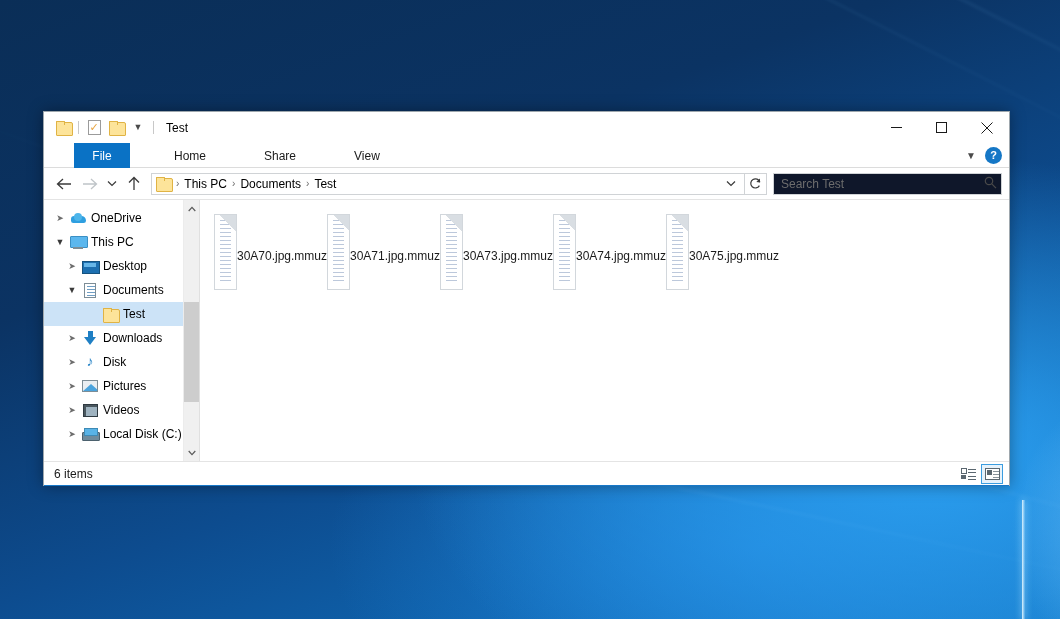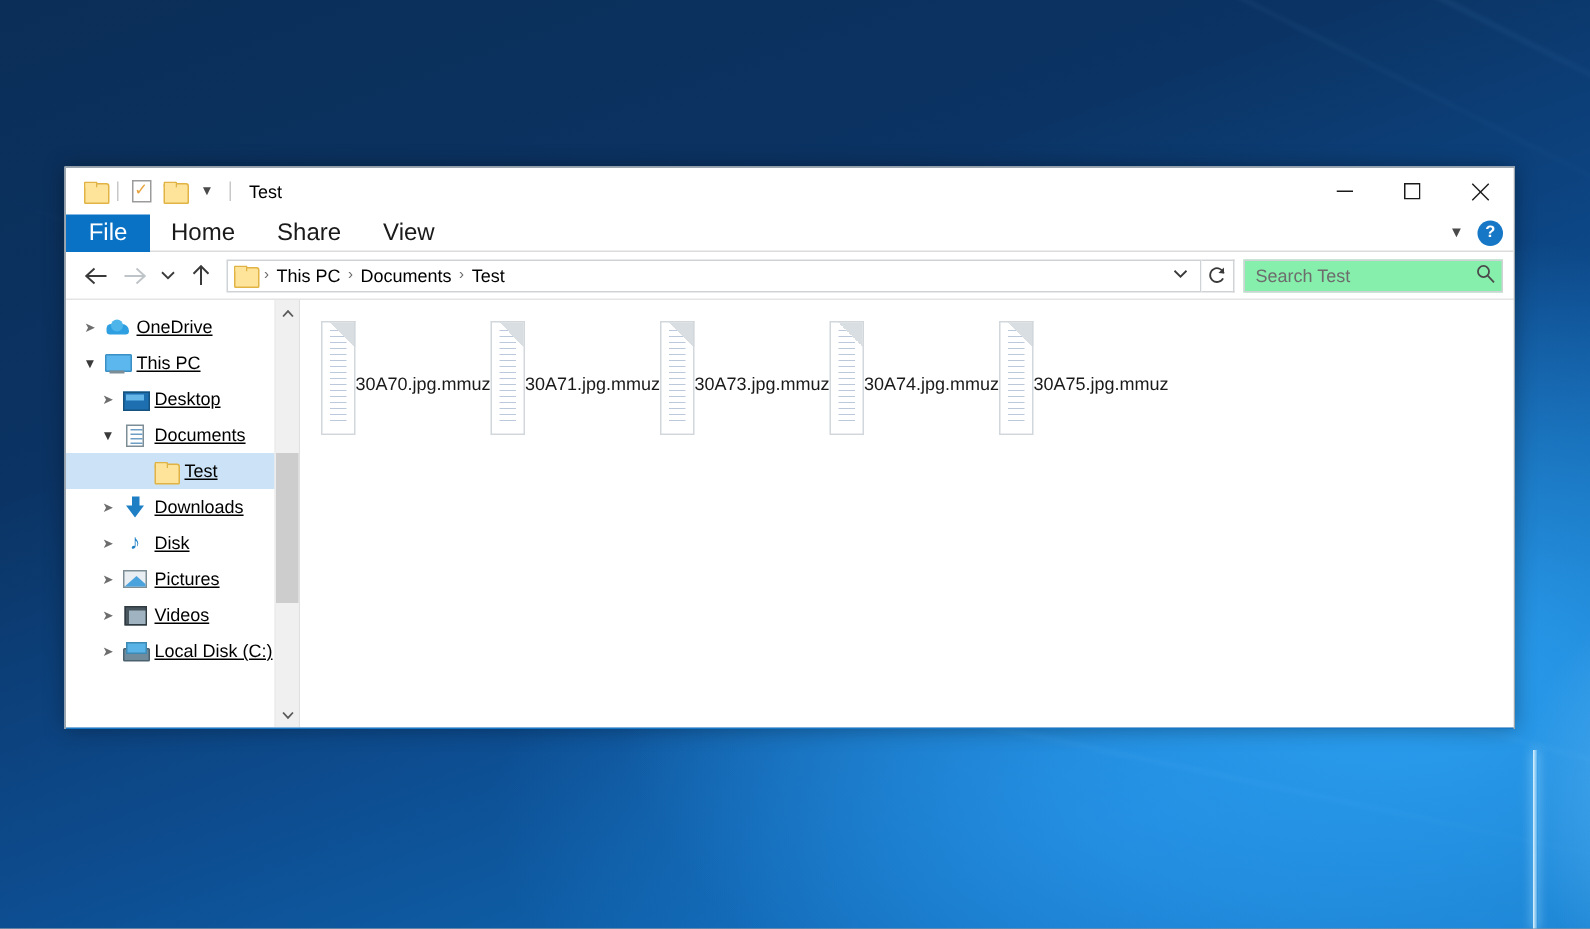--- a/index.html
+++ b/index.html
@@ -101,22 +101,23 @@
 
   
   .ribbon {
     height: 25px; flex: 0 0 25px;
     display: flex; align-items: stretch;
     background: #ffffff;
     border-bottom: 1px solid #dcdcdc;
   }
   .tab {
     display: flex; align-items: center; justify-content: center;
-    padding: 0 14px; font-size: 16px; color: #1a1a1a;
+    padding: 0 14px; font-size: 12px; color: #1a1a1a;
     height: 25px;
+    margin-left: 30px;
   }
   .tab.file {
     background: #0a72c5; color: #ffffff; width: 56px; padding: 0;
   }
   .ribbon-spacer { flex: 1; }
   .ribbon-right { display:flex; align-items:center; gap:4px; padding-right:7px; }
   .ribbon-chev { width:20px; text-align:center; font-size:10px; color:#4a4a4a; }
   .help-btn {
     width: 17px; height: 17px; border-radius: 50%;
     background: #1577c6; color:#fff;
@@ -153,22 +154,22 @@
   .crumb-sep { font-size: 10px; color:#6b6b6b; padding: 0 1px; }
   .crumb-spacer { flex:1; }
   .crumb-caret { font-size: 10px; color:#4a4a4a; padding: 0 6px; }
   .refresh-btn {
     width: 22px; height: 22px;
     display:flex; align-items:center; justify-content:center;
     border: 1px solid #d0d3d6; border-left:none; background:#fff;
     color:#3a3a3a; font-size:12px;
   }
   .searchbox {
-    width: 173px; height: 22px; margin-left: 6px;
-    border: 1px solid #d0d3d6; background:#86efac;
+    width: 229px; height: 22px; margin-left: 6px;
+    border: 1px solid #d0d3d6; background:#0f172a;
     display:flex; align-items:center; padding: 0 4px 0 7px; justify-content: space-between;
   }
   .searchbox .ph { flex:1; font-size:12px; color:#6d6d6d; }
   .search-ico { color:#4a4a4a; font-size:12px; }
 
   
   .bodyrow { flex: 1; display: flex; min-height: 0; border-top: 1px solid #e4e4e4; }
 
   .navpane {
     width: 156px; flex: 0 0 156px;
@@ -183,21 +184,21 @@
     padding-right: 4px; font-size: 12px; color:#000;
     white-space: nowrap;
   }
   .tnode.sel { background:#cce3f7; }
   .tw {
     width: 16px; flex: 0 0 16px; text-align:center;
     font-size: 9px; color:#6d6d6d; line-height:1;
   }
   .tw.open { color:#3a3a3a; }
   .tico { width: 20px; flex:0 0 20px; display:flex; align-items:center; justify-content:center; }
-  .tlabel { padding-left: 3px; text-decoration: underline; }
+  .tlabel { padding-left: 3px; }
 
   
   .ic-cloud { width:15px; height:10px; position:relative; }
   .ic-cloud::before {
     content:''; position:absolute; left:0; bottom:0; width:15px; height:7px;
     background:#2e9fe0; border-radius:4px 6px 3px 3px;
   }
   .ic-cloud::after {
     content:''; position:absolute; left:3px; top:0; width:8px; height:8px;
     background:#4db5ea; border-radius:50%;
@@ -652,14 +653,29 @@
               <div class="fold"></div>
               <div class="fold2"></div>
           </div>
           <div class="fname">30A75.jpg.mmuz</div>
         </div>
 
       </div>
     </div>
   </div>
 
+  <div class="statusbar">
+    <div>6 items</div>
+    <div class="status-spacer"></div>
+    <div class="viewbtns">
+      <div class="vbtn">
+        <span class="vb-details">
+            <span class="dot2"></span>
+            <span class="ln"></span>
+          </span>
+      </div>
+      <div class="vbtn active">
+        <span class="vb-large"></span>
+      </div>
+    </div>
+  </div>
   <div class="win-bottom-accent"></div>
 </div>
 
 </body></html>

